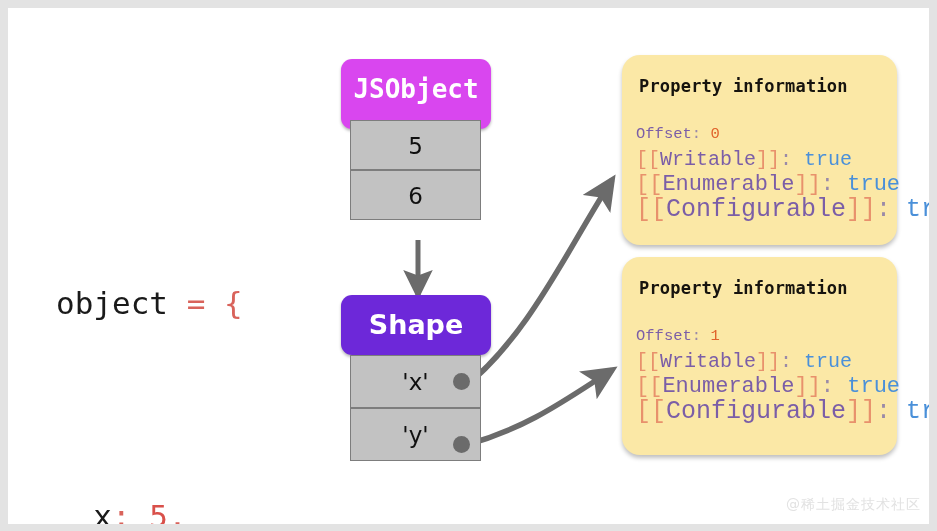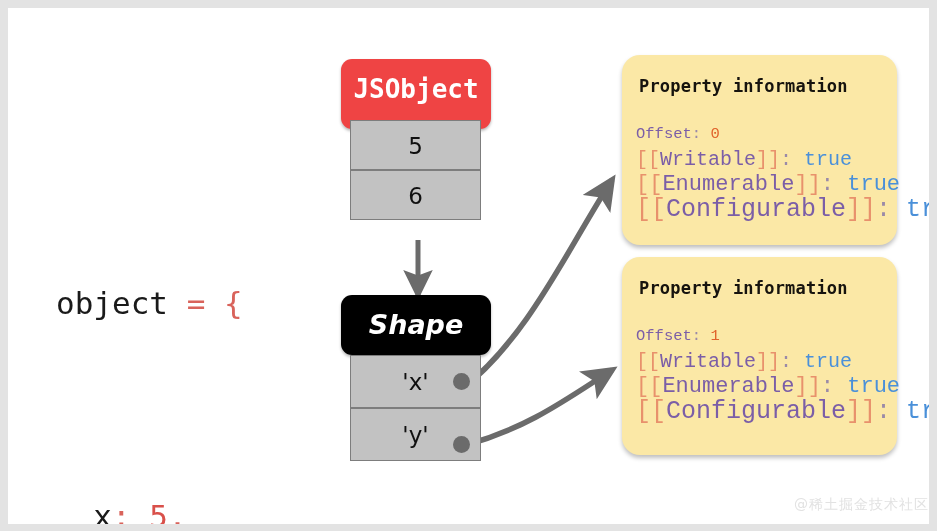--- a/index.html
+++ b/index.html
@@ -116,21 +116,21 @@
   .pl3 { font-size: 25px; line-height: 26px; }
   .c-key    { color: #7b5ea7; }
   .c-brk    { color: #e8916c; }
   .c-colon  { color: #9a8aa8; }
   .c-num    { color: #e0632c; }
   .c-bool   { color: #4a90d9; }
 
   
   .watermark {
     position: absolute;
-    right: 0;
+    right: 8px;
     bottom: 10px;
     font-family: "DejaVu Sans", sans-serif;
     font-size: 14px;
     color: #e2e2e2;
     letter-spacing: 1px;
   }
 
   svg.arrows {
     position: absolute;
     left: 0; top: 0;
@@ -162,30 +162,30 @@
       <path d="M458,437 C 520,420 560,390 604,362" stroke="#6b6b6b" stroke-width="5.5" fill="none" marker-end="url(#ah)"></path>
     </svg>
 
     <div class="code-block" style="left:48px; top:118px;">
       <div class="code-line" id="cl0"><span class="tok-plain">object </span><span class="tok-punct">= </span><span class="tok-punct">{</span></div>
       <div class="code-line" id="cl1"><span class="tok-plain">  x</span><span class="tok-colon">: </span><span class="tok-num">5</span><span class="tok-punct">,</span></div>
       
       
     </div>
 
-    <div class="hdr hdr-js" style="left:333px; top:51px; width:150px; height:70px; line-height:61px; background:#ef4444;">JSObject</div>
+    <div class="hdr hdr-js" style="left:333px; top:51px; width:150px; height:70px; line-height:61px; background:#d946ef;">JSObject</div>
 
     <div class="cell" style="left:342px; top:112px; width:131px; height:50px; line-height:50px;">
       <span class="cell-inner">5</span>
     </div>
     <div class="cell" style="left:342px; top:162px; width:131px; height:50px; line-height:50px;">
       <span class="cell-inner">6</span>
     </div>
 
-    <div class="hdr hdr-shape" style="left:333px; top:287px; width:150px; height:60px; line-height:60px; background:#000000;font-style:italic;">Shape</div>
+    <div class="hdr hdr-shape" style="left:333px; top:287px; width:150px; height:60px; line-height:60px; background:#6d28d9;">Shape</div>
 
     <div class="cell" style="left:342px; top:347px; width:131px; height:53px; line-height:53px;">
       <span class="cell-inner">'x'</span>
     </div>
     <div class="cell" style="left:342px; top:400px; width:131px; height:53px; line-height:53px;">
       <span class="cell-inner">'y'</span>
     </div>
 
     <div class="dot" style="left:445px; top:365px;"></div>
     <div class="dot" style="left:445px; top:428px;"></div>

